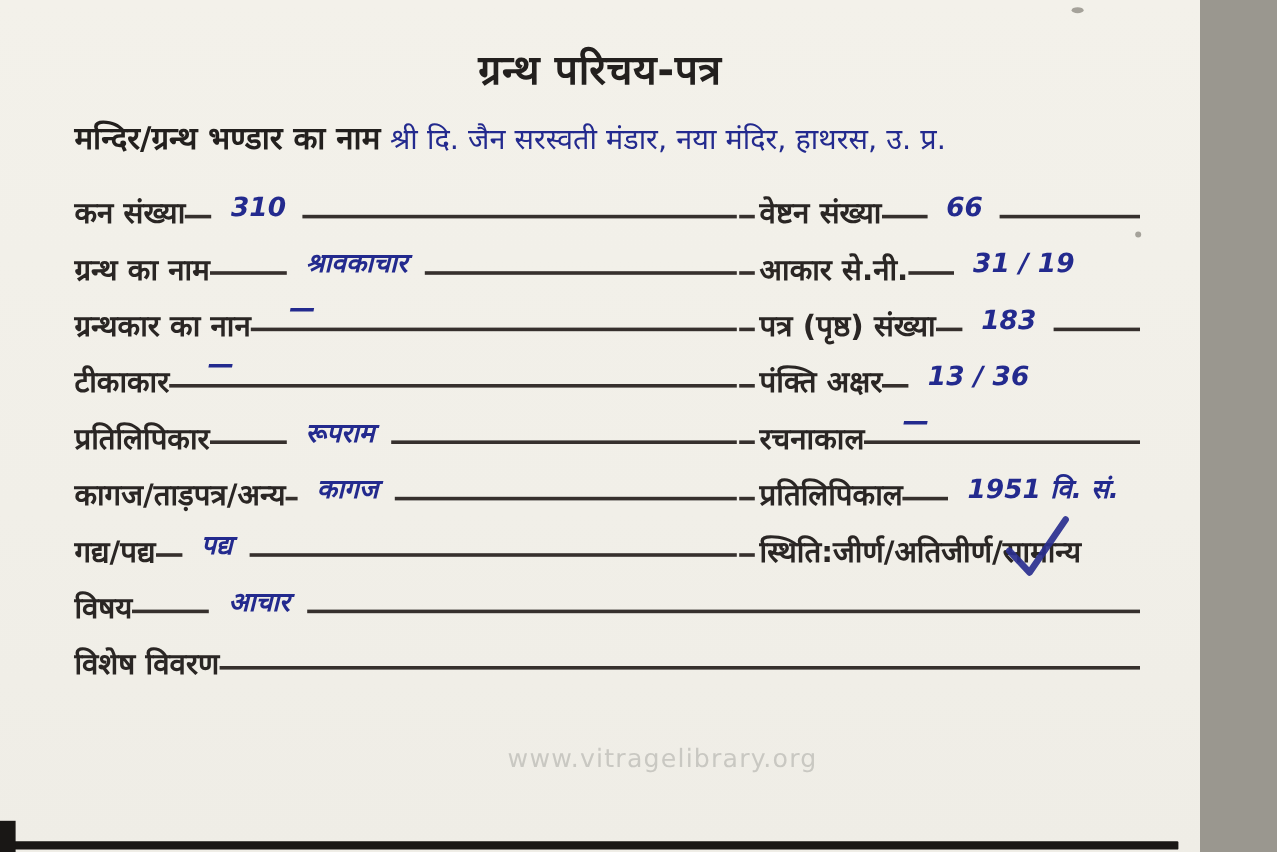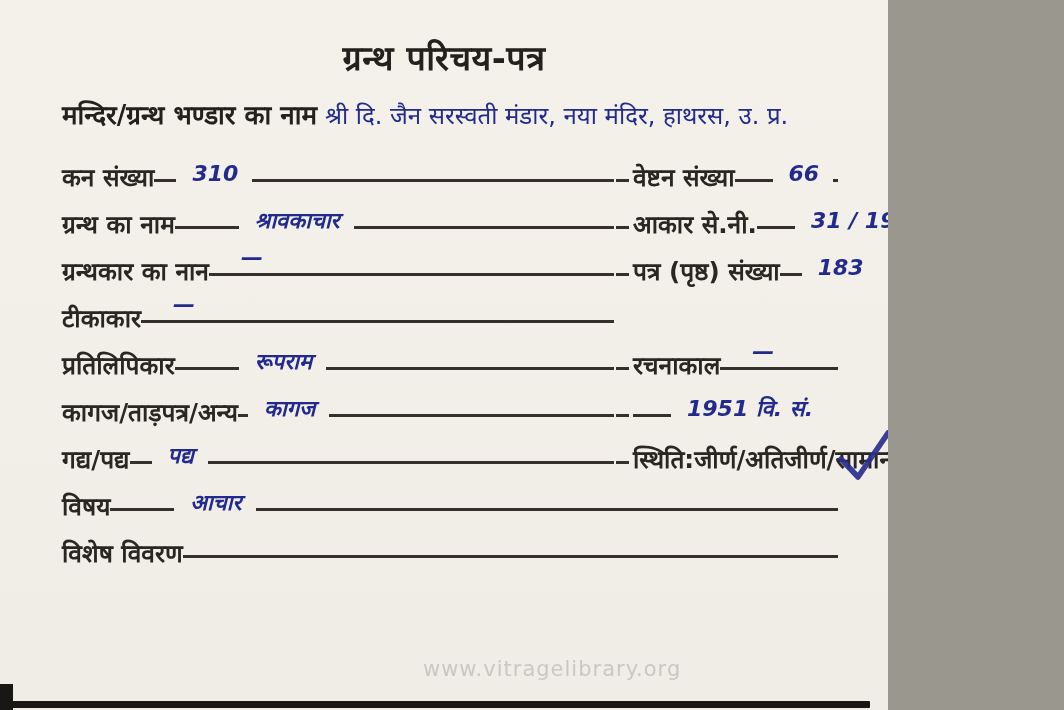--- a/index.html
+++ b/index.html
@@ -1,17 +1,17 @@
 <!DOCTYPE html>
 <html><head>
 <meta charset="utf-8">
 <style>
   html,body{margin:0;padding:0;background:#9a978f;}
   .page{
-    position:relative;width:888px;height:710px;overflow:hidden;
+    position:relative;width:1000px;height:710px;overflow:hidden;
     background:linear-gradient(180deg,#f3f1ea 0%,#f1efe8 60%,#efede6 100%);
     font-family:"DejaVu Sans","Liberation Sans",sans-serif;color:#2a2624;
   }
   .title{padding-top:34px;text-align:center;font-size:34px;font-weight:700;color:#23201e;letter-spacing:.5px;}
   .header-line{display:flex;align-items:baseline;margin:16px 50px 0 62px;}
   .hlbl{font-size:26px;font-weight:700;color:#23201e;white-space:nowrap;}
   .hval{font-size:24px;font-weight:400;color:#232a8e;margin-left:8px;white-space:nowrap;}
   .rows{margin:12px 50px 0 62px;text-align:center;}
   .frow{display:flex;height:47px;}
   .cell{display:flex;align-items:flex-end;min-width:0;}
@@ -21,21 +21,21 @@
   .lbl{font-size:24.5px;font-weight:700;color:#2a2624;white-space:nowrap;line-height:1.08;}
   .rule{flex:1;display:flex;align-items:flex-end;border-bottom:3px solid #36302d;margin-bottom:9px;min-width:0;}
   .rule .val{padding:0 6px 4px 32px;}
   .seg{border-bottom:3px solid #36302d;margin-bottom:9px;flex-shrink:0;height:0;}
   .seg.lead{width:13px;margin-right:4px;}
   .seg.xs{width:10px;}.seg.s{width:22px;}.seg.m{width:38px;}.seg.l{width:64px;}
   .val{font-size:22px;font-weight:700;color:#232a8e;white-space:nowrap;line-height:1;font-style:italic;}
   .val.free{align-self:flex-end;margin:0 14px 6px 16px;}
   .checked{position:relative;display:inline-block;}
   .check-svg{position:absolute;left:-4px;top:-20px;pointer-events:none;}
-  .watermark{position:absolute;left:423px;top:620px;font-size:21px;font-weight:400;color:#c9c8c2;letter-spacing:1px;margin-top:37px;}
+  .watermark{position:absolute;left:423px;top:620px;font-size:21px;font-weight:400;color:#c9c8c2;letter-spacing:1px;}
   .edge-bottom{position:absolute;left:10px;right:18px;bottom:2px;height:7px;background:#191715;border-radius:1px;}
   .edge-corner{position:absolute;left:0;bottom:0;width:13px;height:26px;background:#191715;}
   .speck{position:absolute;background:#a5a29a;border-radius:50%;}
   .speck.a{left:893px;top:6px;width:10px;height:5px;}
   .speck.b{left:946px;top:193px;width:5px;height:5px;}
 </style>
 </head>
 <body>
 
 <div class="page">
@@ -96,20 +96,26 @@
       </div>
     </div>
 
     <div class="frow">
       <div class="cell left">
         <span class="lbl">टीकाकार</span>
         <span class="rule">
           <span class="val">—</span>
         </span>
       </div>
+      <div class="cell right">
+        <span class="seg lead"></span>
+        <span class="lbl">पंक्ति अक्षर</span>
+        <span class="seg s"></span>
+        <span class="val free">13 / 36</span>
+      </div>
     </div>
 
     <div class="frow">
       <div class="cell left">
         <span class="lbl">प्रतिलिपिकार</span>
         <span class="seg l"></span>
         <span class="val free">रूपराम</span>
         <span class="rule"></span>
       </div>
       <div class="cell right">
@@ -123,20 +129,21 @@
 
     <div class="frow">
       <div class="cell left">
         <span class="lbl">कागज/ताड़पत्र/अन्य</span>
         <span class="seg xs"></span>
         <span class="val free">कागज</span>
         <span class="rule"></span>
       </div>
       <div class="cell right">
         <span class="seg lead"></span>
+        <span class="lbl">प्रतिलिपिकाल</span>
         <span class="seg m"></span>
         <span class="val free">1951 वि. सं.</span>
       </div>
     </div>
 
 
     <div class="frow">
       <div class="cell left">
         <span class="lbl">गद्य/पद्य</span>
         <span class="seg s"></span>

